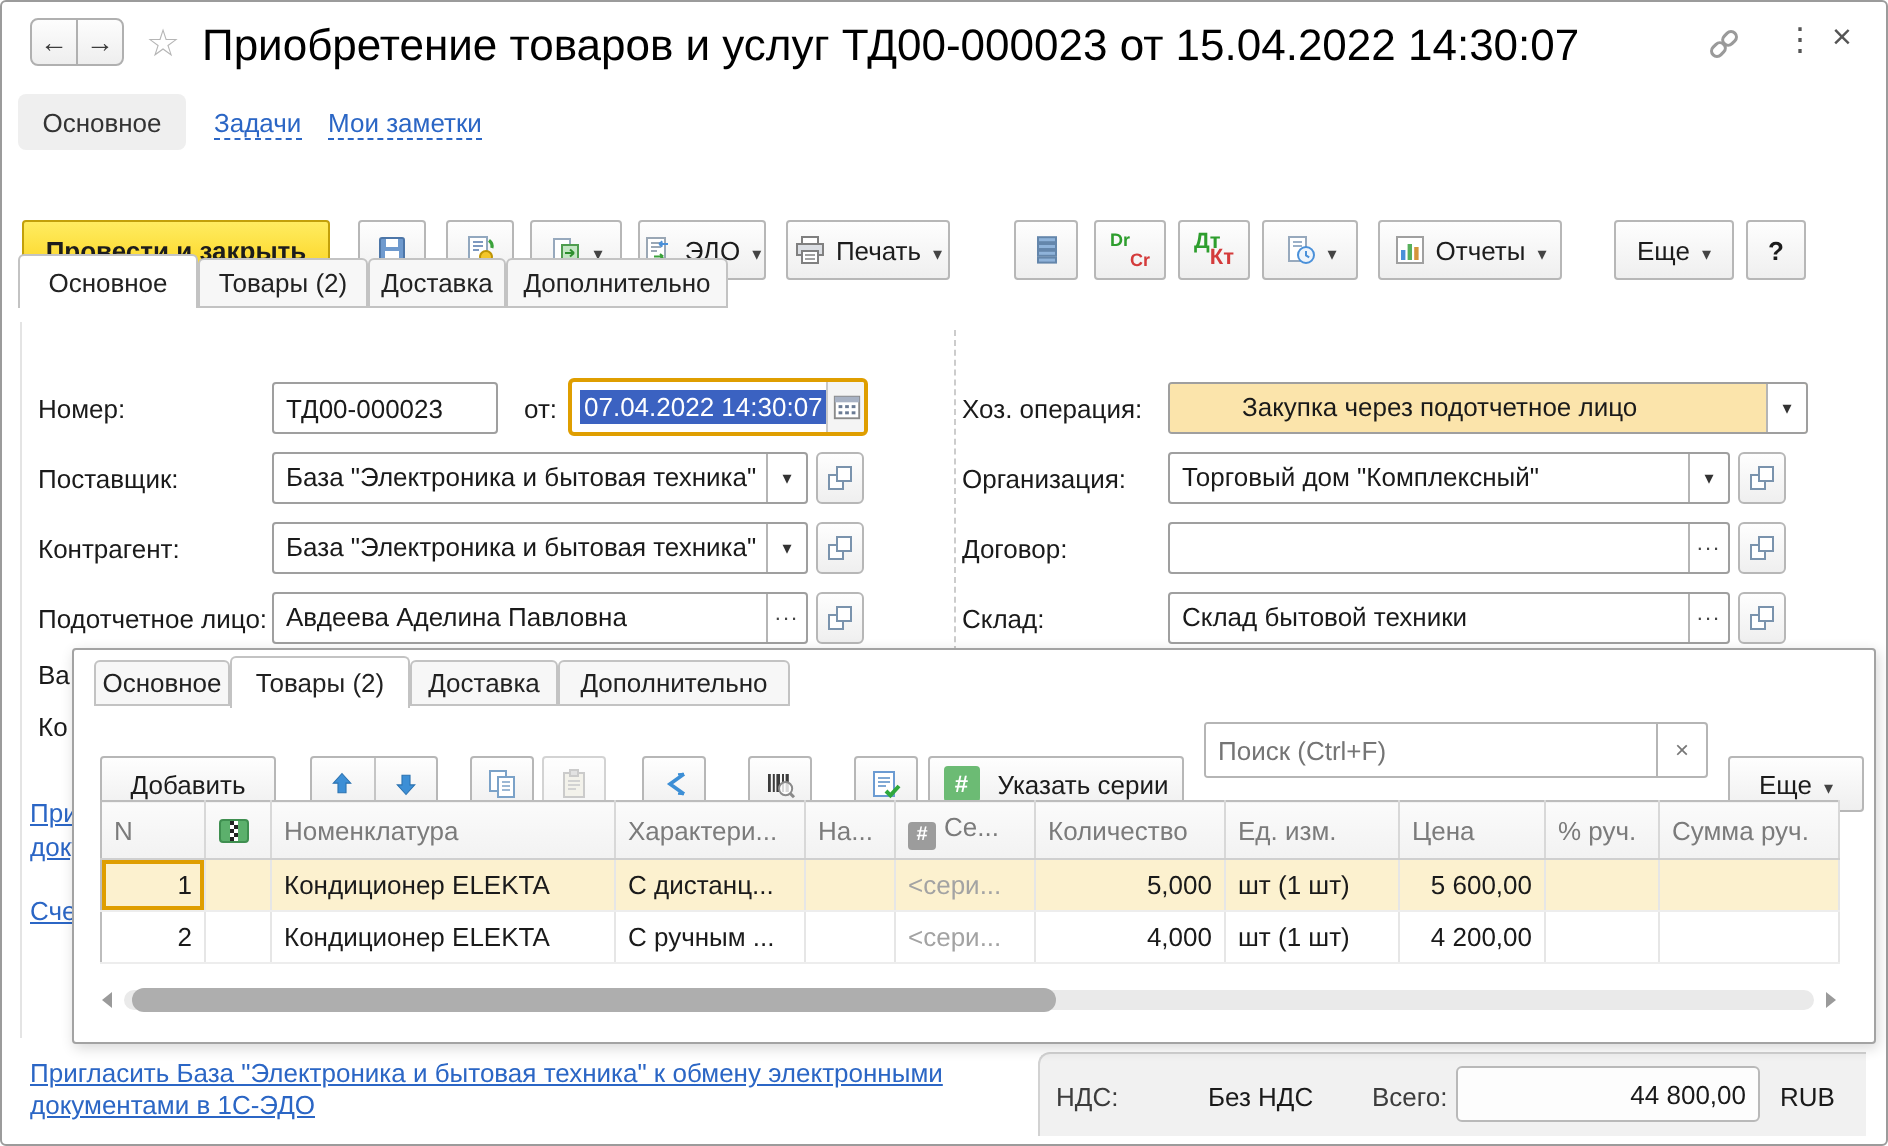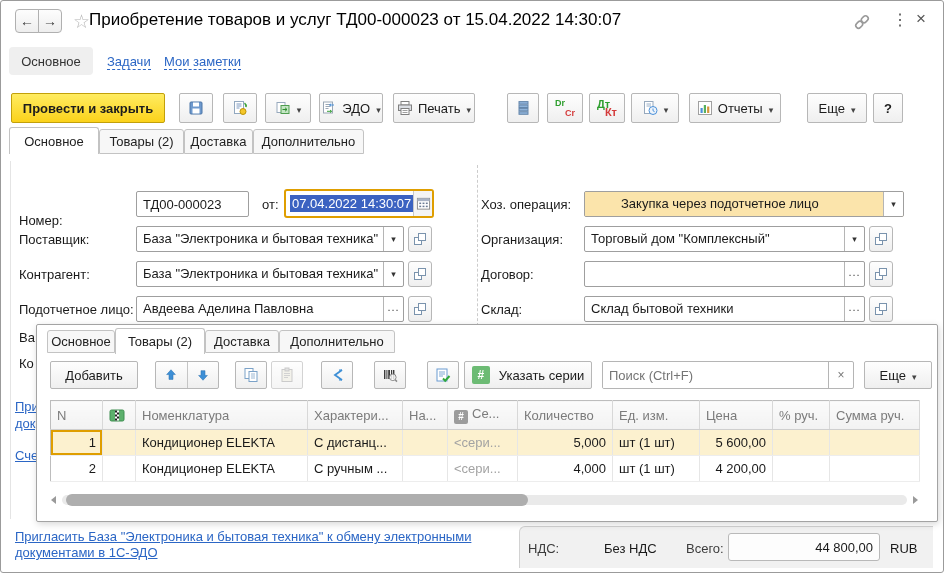--- a/index.html
+++ b/index.html
@@ -3,21 +3,21 @@
 <meta charset="utf-8">
 <style>
   html,body{margin:0;padding:0;background:#fff;}
   body{width:944px;height:573px;font-family:"Liberation Sans",sans-serif;font-size:13px;color:#1a1a1a;}
   .window{position:relative;width:942px;height:571px;border:1px solid #9b9b9b;border-radius:3px;background:#fff;overflow:hidden;}
 
   
   .abs{position:absolute;box-sizing:border-box;}
   .btn{position:absolute;box-sizing:border-box;display:flex;align-items:center;justify-content:center;gap:5px;
        background:linear-gradient(#fefefe,#efefef);border:1px solid #b7b7b7;border-radius:2px;cursor:pointer;
-       font-size:13px;color:#1c1c1c;white-space:nowrap;}
+       font-size:13px;color:#1c1c1c;white-space:nowrap;margin-top:17px;}
   .btn.yellow{background:linear-gradient(#ffec61,#fbd21b);border-color:#c2a00a;font-weight:bold;}
   .caret::after{content:"▾";font-size:9px;color:#444;margin-left:1px;}
   .lbl{position:absolute;white-space:nowrap;color:#1a1a1a;}
   .lnk{color:#2b66c5;text-decoration:underline;cursor:pointer;}
   .navlnk{color:#2b66c5;text-decoration:none;border-bottom:1px dashed #2b66c5;cursor:pointer;}
 
   .fld{position:absolute;box-sizing:border-box;border:1px solid #9f9f9f;border-radius:2px;background:#fff;
        display:flex;align-items:stretch;overflow:hidden;}
   .fld .txt{flex:1;padding:4px 6px 0 6px;white-space:nowrap;overflow:hidden;}
   .fld .seg{width:19px;border-left:1px solid #b5b5b5;display:flex;align-items:center;justify-content:center;}
@@ -33,21 +33,21 @@
   .open-ico::before{content:"";position:absolute;left:0;bottom:0;width:6px;height:6px;border:1px solid #7a93ad;background:#fff;}
 
   
   .navbtns{position:absolute;left:14px;top:8px;display:flex;}
   .navbtns .nb{width:24px;height:24px;box-sizing:border-box;border:1px solid #b0b0b0;background:linear-gradient(#fdfdfd,#eee);
        display:flex;align-items:center;justify-content:center;color:#3c3c3c;font-size:14px;cursor:pointer;}
   .navbtns .nb:first-child{border-radius:4px 0 0 4px;}
   .navbtns .nb:last-child{border-radius:0 4px 4px 0;margin-left:-1px;}
   .star{position:absolute;left:72px;top:9px;font-size:19px;color:#b5b5b5;cursor:pointer;}
   .star::after{content:"☆";}
-  .title{position:absolute;left:88px;top:9px;font-size:17px;color:#000;white-space:nowrap;}
+  .title{position:absolute;left:100px;top:9px;font-size:22px;color:#000;white-space:nowrap;}
   .kebab{position:absolute;left:891px;top:9px;font-size:16px;color:#555;cursor:pointer;}
   .kebab::after{content:"⋮";}
   .closex{position:absolute;left:915px;top:8px;font-size:17px;color:#555;cursor:pointer;}
   .closex::after{content:"×";}
 
   
   .navchip{position:absolute;left:8px;top:46px;width:84px;height:28px;background:#efefef;border-radius:4px;
        display:flex;align-items:center;justify-content:center;color:#333;cursor:pointer;}
 
   
@@ -253,21 +253,21 @@
   <div class="btn" style="left:872px;top:92px;width:30px;height:30px;font-weight:bold">?</div>
 
   <div class="tab active" style="left:8px;top:126px;width:90px;height:27px">Основное</div>
   <div class="tab" style="left:98px;top:128px;width:85px;height:25px">Товары (2)</div>
   <div class="tab" style="left:183px;top:128px;width:69px;height:25px">Доставка</div>
   <div class="tab" style="left:252px;top:128px;width:111px;height:25px">Дополнительно</div>
 
   <div class="vline"></div>
   <div class="vdash"></div>
 
-  <div class="lbl" style="left:18px;top:212px">Номер:</div>
+  <div class="lbl" style="left:18px;top:196px">Номер:</div>
   <input class="plain abs" style="left: 135px; top: 190px; width: 113px; height: 26px;" value="ТД00-000023">
   <div class="lbl" style="left:261px;top:196px">от:</div>
   <div class="datefocus">
     <div class="dtxt">
         <span>07.04.2022 14:30:07</span>
       </div>
     <div class="calseg">
       <span>
           <svg width="15" height="15" viewBox="0 0 16 16">
             <rect x="1.5" y="2.5" width="13" height="11.5" fill="#fff" stroke="#8a8a8a"></rect>

